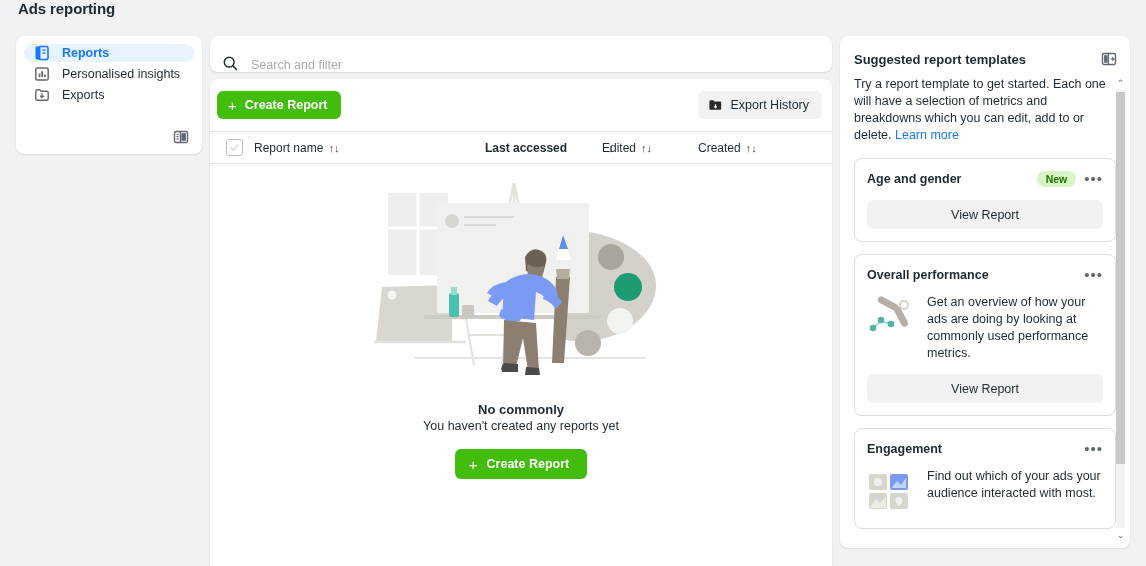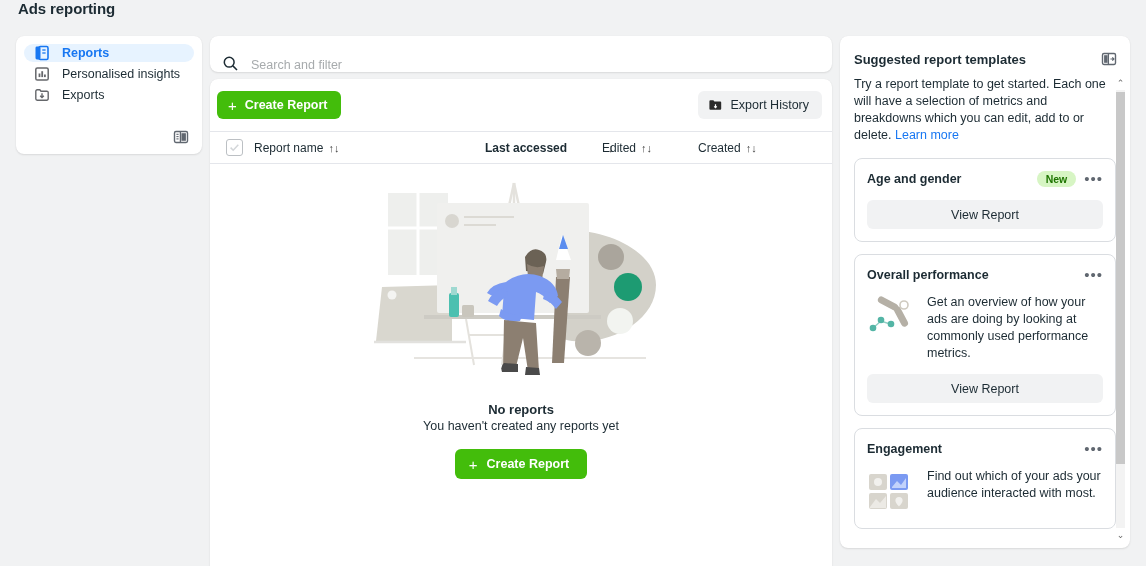--- a/index.html
+++ b/index.html
@@ -404,21 +404,21 @@
           <path d="M171 99 q8 5 17 2 l-2 14 l-14 -2 Z" fill="#8c7f71"></path>
           <path d="M150 117 q16 -12 34 -6 q16 6 18 20 l-8 7 q-7 -9 -14 -11 l-2 28 l-32 -3 l2 -28 q-5 3 -8 9 l-9 -5 q5 -9 19 -11 Z" fill="#7b9af2"></path>
           <path d="M150 122 q-14 5 -18 14 l9 5 q4 -7 11 -10 Z" fill="#7b9af2"></path>
           <path d="M145 144 q10 8 22 4 l-3 8 q-12 3 -21 -5 Z" fill="#7b9af2"></path>
           <path d="M189 126 q12 3 17 11 l-6 7 q-6 -8 -13 -10 Z" fill="#7b9af2"></path>
           <path d="M148 155 l32 3 l3 48 l-11 0 l-5 -33 l-8 33 l-12 -1 Z" fill="#8c7f71"></path>
           <path d="M148 198 l14 1 l0 8 l-16 0 q-2 -6 2 -9 Z" fill="#4a4a4a"></path>
           <path d="M170 202 l13 1 l1 7 l-15 0 Z" fill="#4a4a4a"></path>
         </svg>
       </div>
-      <div class="empty-title">No reports</div>
+      <div class="empty-title">No commonly</div>
       <div class="empty-sub">You haven't created any reports yet</div>
       <button class="btn-create-lg">
         <span class="plus">+</span>
         <span>Create Report</span>
       </button>
     </div>
   </div>
 </div>
 
 <div class="right-panel">

